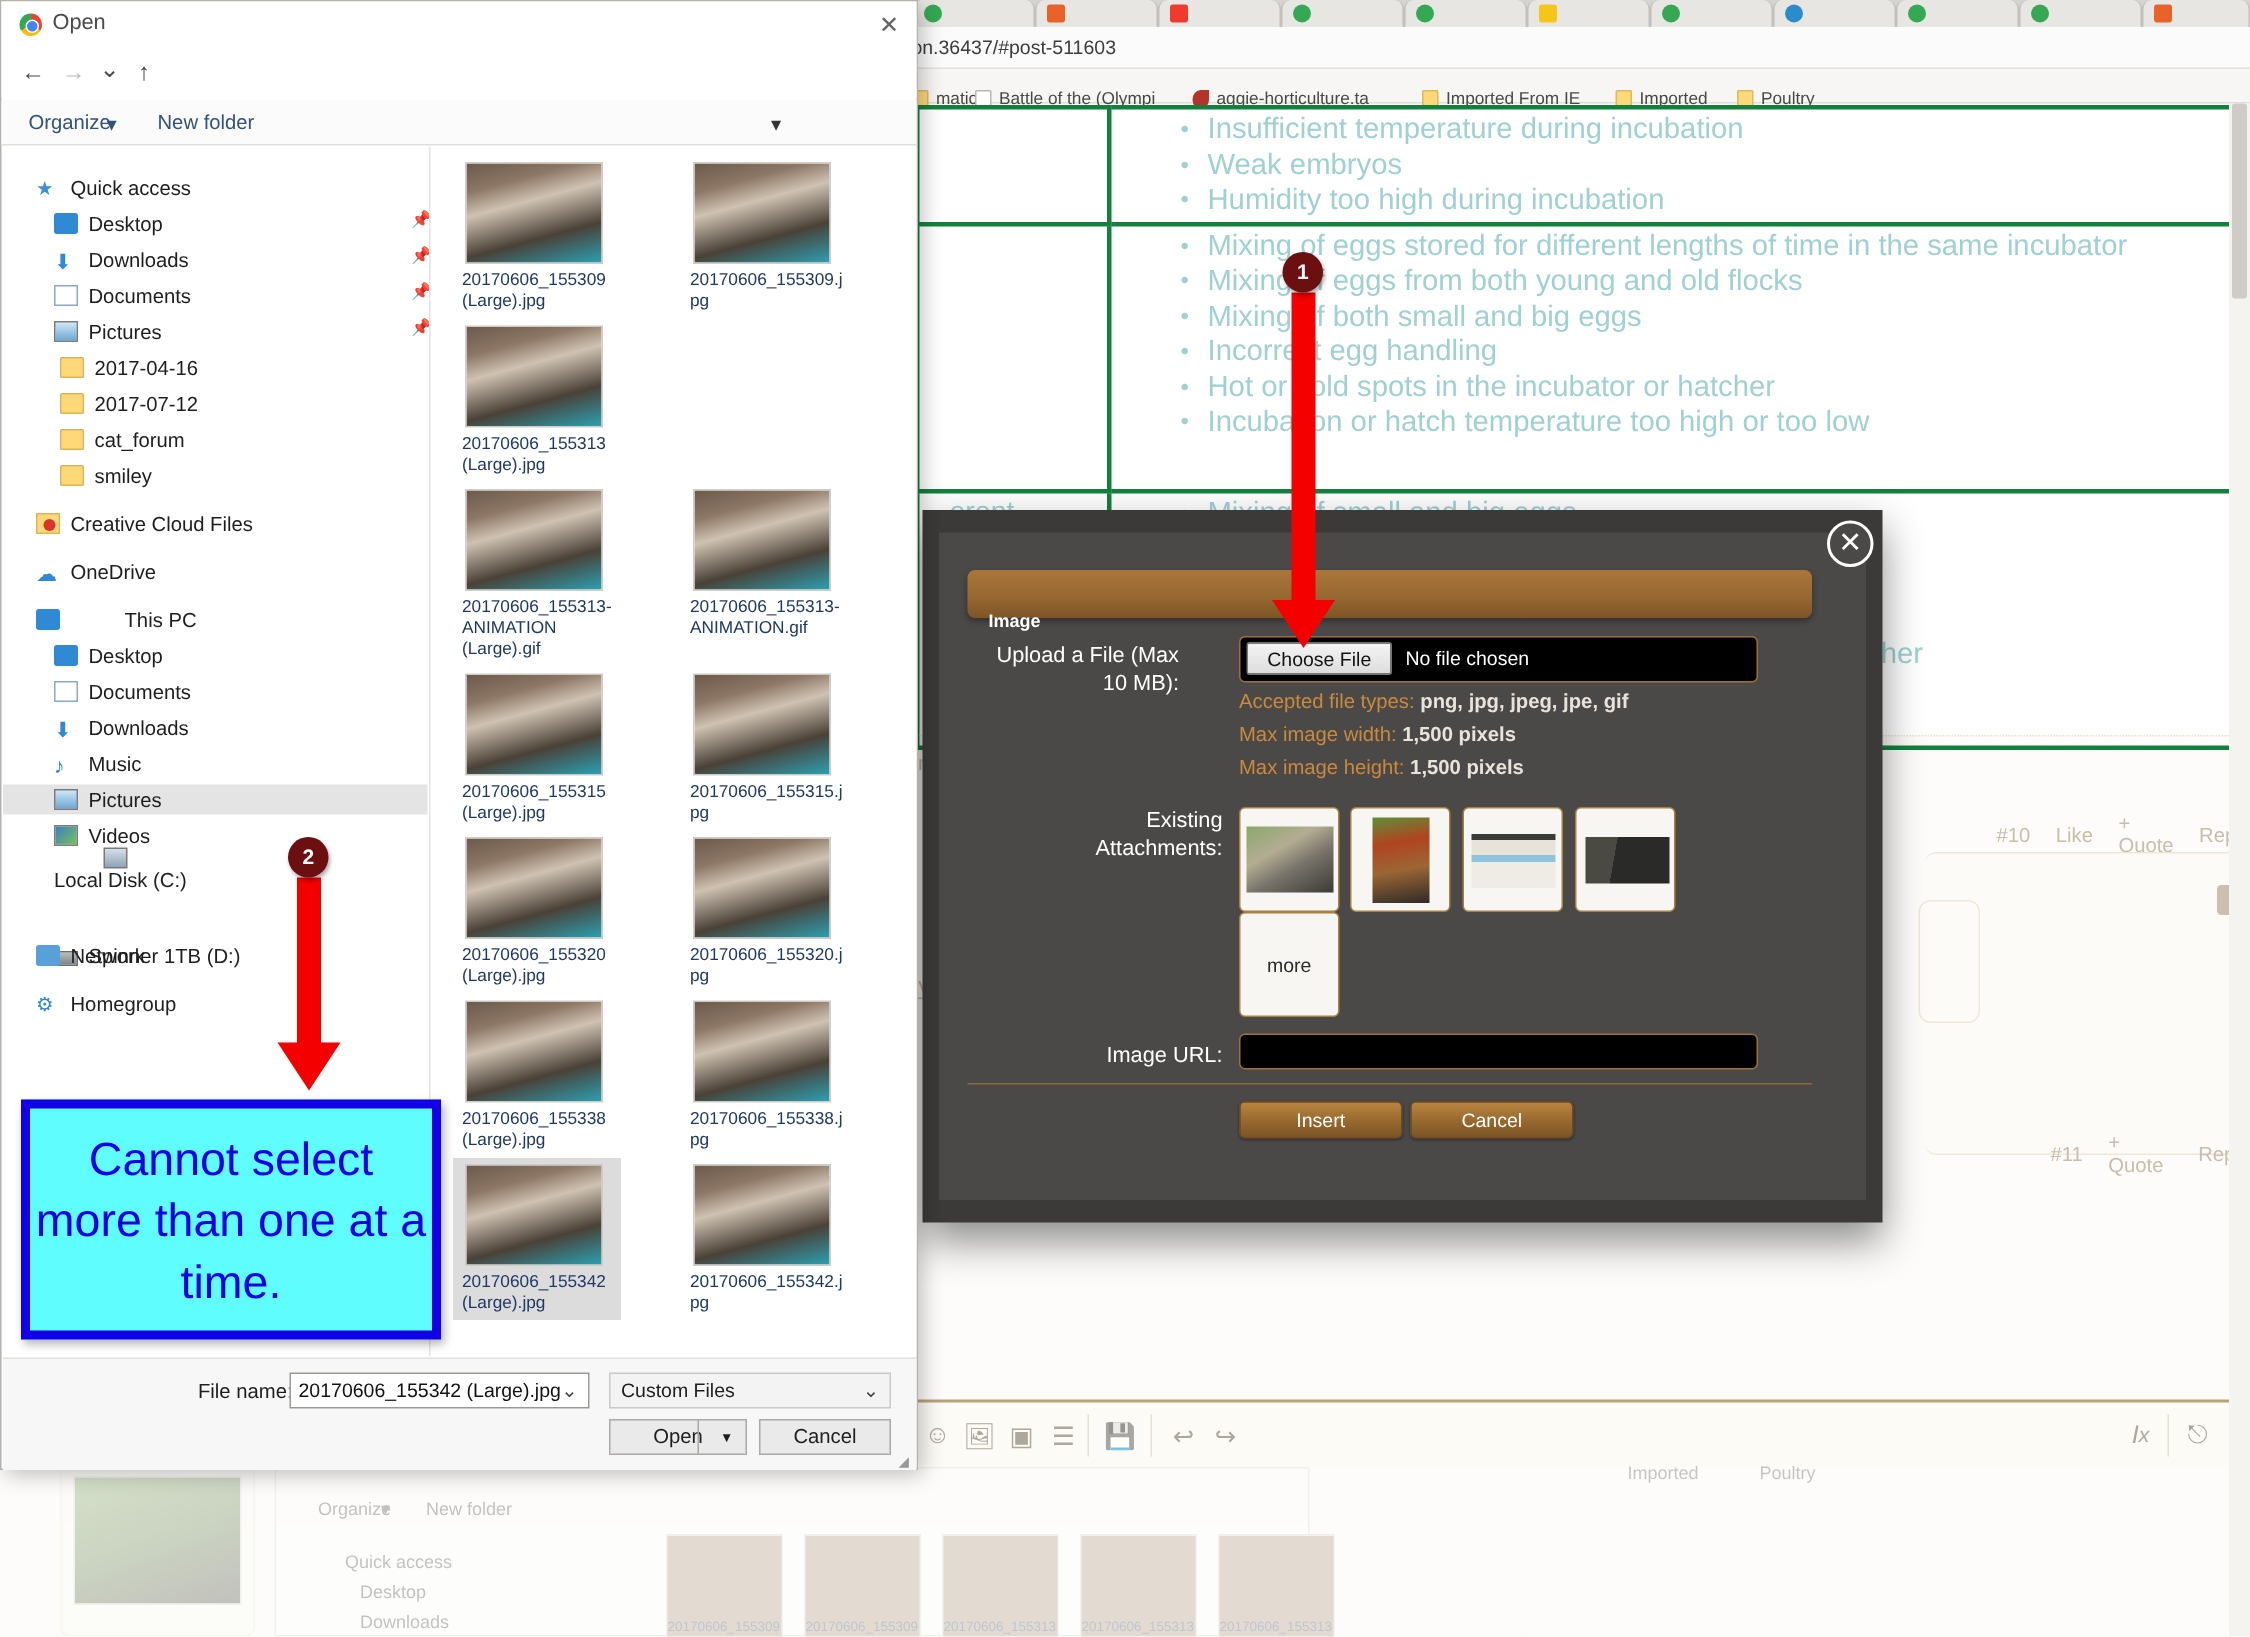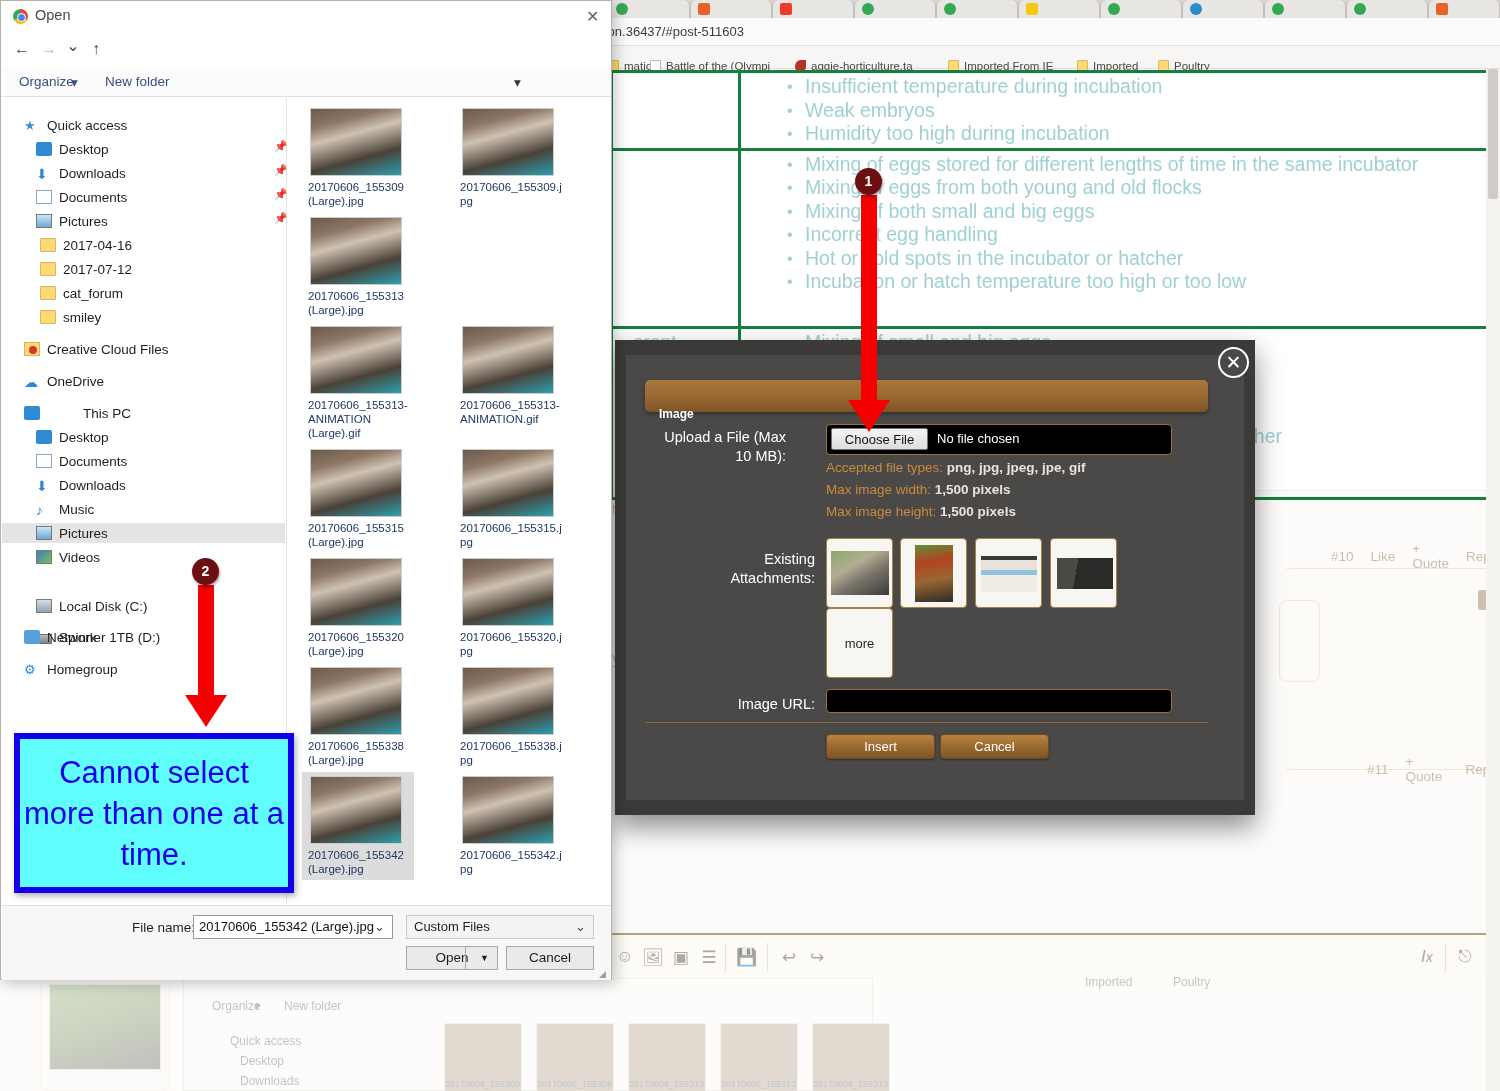--- a/index.html
+++ b/index.html
@@ -584,21 +584,21 @@
   </div>
   <div class="hint" style="left:826px;top:482px;">
     <span>Max image width:</span>
     <b>1,500 pixels</b>
   </div>
   <div class="hint" style="left:826px;top:504px;">
     <span>Max image height:</span>
     <b>1,500 pixels</b>
   </div>
 
-  <div class="fld-label" style="left:700px;top:538px;width:115px;margin-top:12px;">Existing Attachments:</div>
+  <div class="fld-label" style="left:700px;top:538px;width:115px;">Existing Attachments:</div>
 
   <div class="att-thumb" style="left:826px;top:538px;">
     <div class="inner" style="left:4px;top:12px;width:58px;height:44px;background:linear-gradient(150deg,#8ba86a 0%,#b3ad93 35%,#77736a 60%,#3c3a35 100%);"></div>
   </div>
   <div class="att-thumb" style="left:900px;top:538px;">
     <div class="inner" style="left:14px;top:6px;width:38px;height:57px;background:linear-gradient(170deg,#5f8f3a 0%,#b04420 30%,#9b6634 60%,#2e2b26 100%);"></div>
   </div>
   <div class="att-thumb" style="left:975px;top:538px;">
     <div class="inner" style="left:5px;top:17px;width:56px;height:36px;background:linear-gradient(180deg,#3a3a3a 0 12%,#e8e3da 12% 38%,#8fc3e0 38% 52%,#efece5 52% 100%);"></div>
   </div>
@@ -723,21 +723,21 @@
         <span>Music</span>
       </div>
       <div class="navitem sel" style="left:0;top:425px;padding-left:34px;">
         <span class="nico" style="background:linear-gradient(180deg,#cfe6f5,#6aa8d4);border:1px solid #7a7a7a;"></span>
         <span>Pictures</span>
       </div>
       <div class="navitem" style="left:34px;top:449px;">
         <span class="nico" style="background:linear-gradient(135deg,#3b7ec4,#78c255);border:1px solid #7a7a7a;"></span>
         <span>Videos</span>
       </div>
-      <div class="navitem" style="left:34px;top:498px;">
+      <div class="navitem" style="left:34px;top:467px;flex-direction:column;">
         <span class="nico" style="background:linear-gradient(180deg,#d5dfe8,#8fa4b4);border:1px solid #7a7a7a;"></span>
         <span>Local Disk (C:)</span>
       </div>
       <div class="navitem" style="left:34px;top:497px;margin-top:32px;">
         <span class="nico" style="background:linear-gradient(180deg,#b9bdc0,#7d8488);border:1px solid #6d6d6d;height:10px;margin-top:3px;"></span>
         <span>Spinner 1TB (D:)</span>
       </div>
       <div class="navitem" style="left:22px;top:529px;">
         <span class="nico" style="background:#5aa0d8;border-radius:2px;"></span>
         <span>Network</span>

